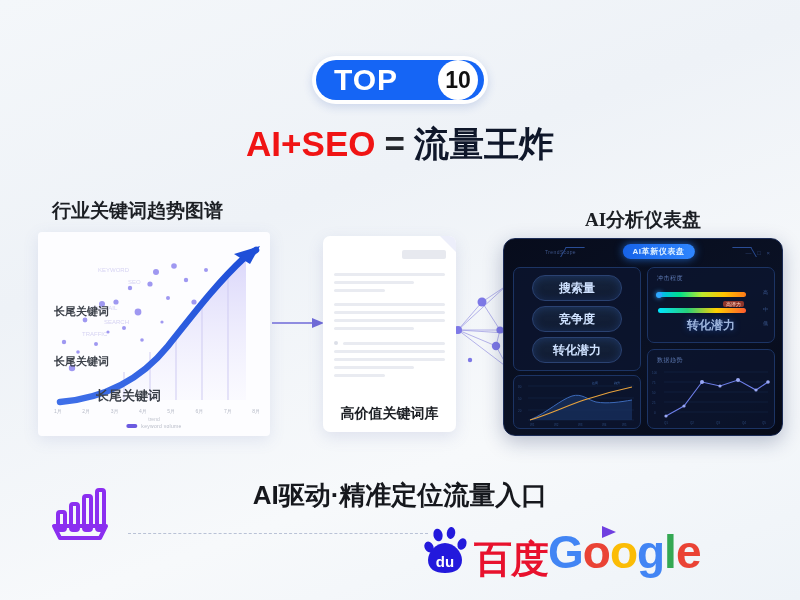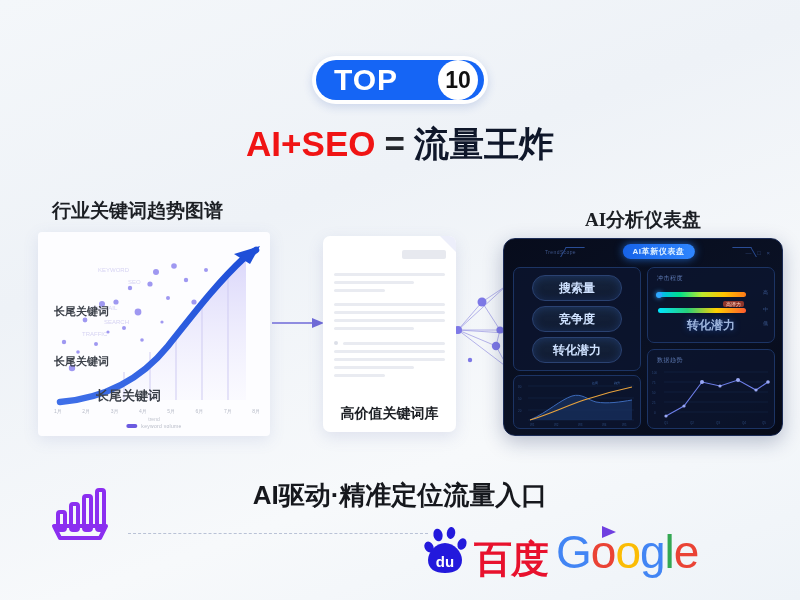--- a/index.html
+++ b/index.html
@@ -177,26 +177,26 @@
   .bar-icon{position:absolute;left:48px;top:482px;width:64px;height:62px;}
 
   
   .dash-line{
     position:absolute;left:128px;top:533px;width:300px;height:1px;
     border-top:1px dashed #b9c2d6;
   }
   .dash-arrow{position:absolute;left:600px;top:524px;width:18px;height:16px;}
 
   
-  .logos{position:absolute;left:424px;top:522px;height:60px;display:flex;align-items:center;gap:8px;}
+  .logos{position:absolute;left:424px;top:522px;height:60px;display:flex;align-items:center;}
   .baidu{display:flex;align-items:flex-end;}
   .baidu-text{
     color:#e8112d;font-size:38px;font-weight:bold;letter-spacing:-1px;line-height:.95;
   }
-  .google{font-size:46px;font-weight:normal;line-height:1;letter-spacing:-1px;}
+  .google{font-size:46px;font-weight:bold;line-height:1;letter-spacing:-1px;}
   .g-b{color:#4285f4;} .g-r{color:#ea4335;} .g-y{color:#fbbc05;} .g-g{color:#34a853;}
 </style>
 </head>
 <body>
 
 <div class="stage">
 
   <div class="top-badge">
     <div class="top-badge-inner">
       <span class="top-word">TOP</span>

